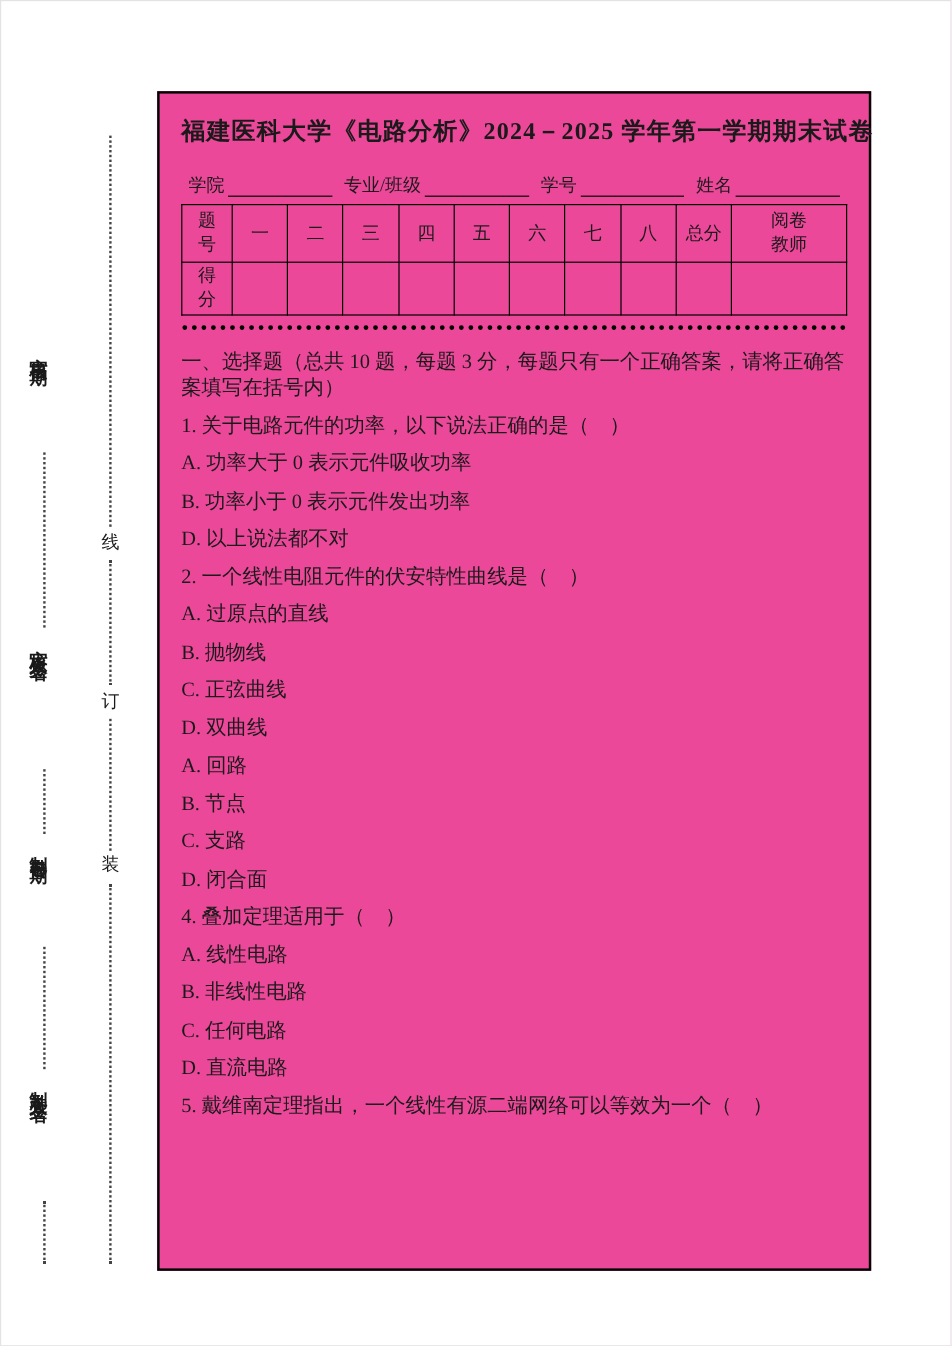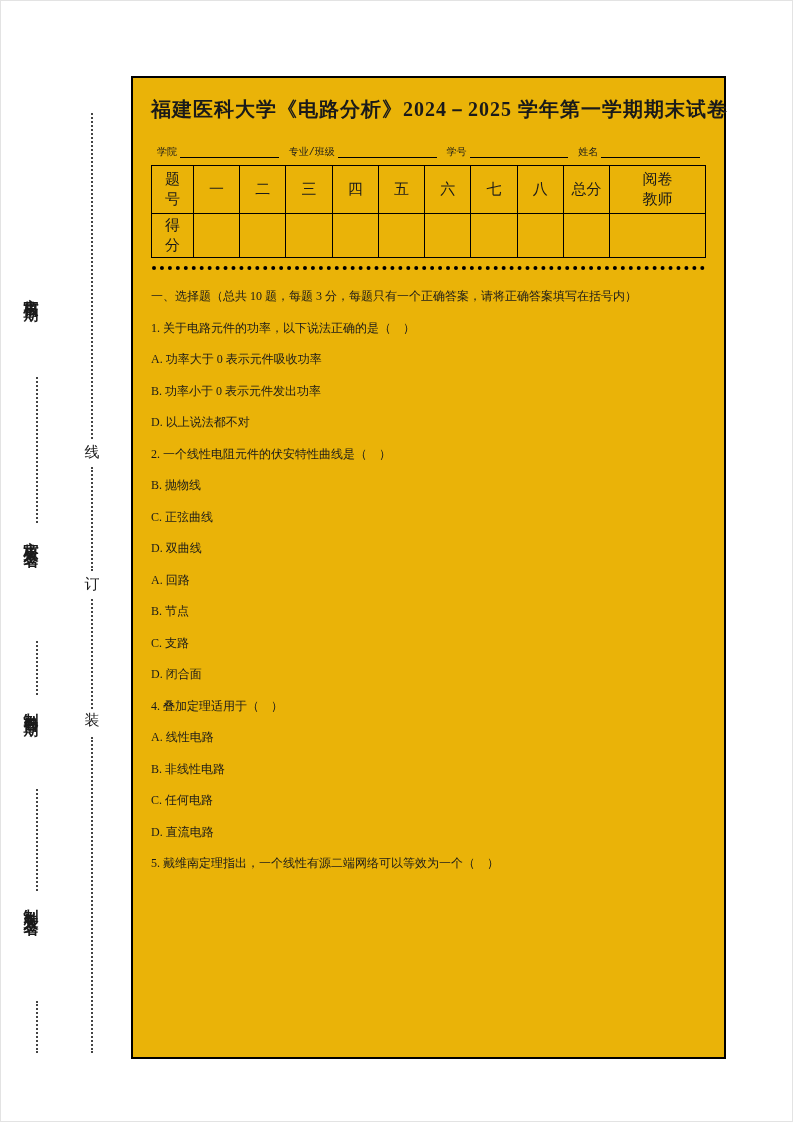--- a/index.html
+++ b/index.html
@@ -23,46 +23,46 @@
 
   .bdot { position:absolute; left:90px; width:0; border-left:2px dotted #444; }
   .bd1 { top:112px; height:326px; } .bd2 { top:466px; height:104px; }
   .bd3 { top:598px; height:110px; } .bd4 { top:736px; height:316px; }
   .bchar { position:absolute; left:83px; width:16px; text-align:center; font-size:15px; }
   .bc1 { top:442px; } .bc2 { top:574px; } .bc3 { top:710px; }
 
   
   .sheet {
     position:absolute; left:130px; top:75px; width:595px; height:983px;
-    border:2px solid #000; background:#eab308; padding:14px 18px 0 18px;
+    border:2px solid #000; background:#ec4899; padding:14px 18px 0 18px;
   }
   .title {
     text-align:center; font-size:20px; font-weight:700; letter-spacing:1px;
     margin-top:4px; white-space:nowrap;
   }
-  .fields { display:flex; align-items:flex-start; margin:22px 4px 0 6px; font-size:10px;font-family:Liberation Mono, monospace; }
+  .fields { display:flex; align-items:flex-start; margin:22px 4px 0 6px; font-size:15px; }
   .fields .flabel { white-space:nowrap; }
   .fields .fline { flex:1; border-bottom:1.5px solid #000; height:1.25em; margin:0 10px 0 3px; }
   .fields .fline:last-child { margin-right:2px; }
 
   .score-table { width:100%; border-collapse:collapse; margin-top:6px; table-layout:fixed; }
   .score-table td {
     border:1.5px solid #000; text-align:center; vertical-align:middle;
     font-size:15px; padding:2px;
   }
   .score-table tr.hrow td { height:48px; }
   .score-table tr.srow td { height:40px; }
   .score-table td.ccol { width:42px; }
   .score-table td.gcol { width:96px; }
   .stack  { display:inline-block; width:1.15em; line-height:1.3; }
   .stack2 { display:inline-block; width:2.3em;  line-height:1.3; }
 
   .dotline { margin:8px 1px 0 1px; border-bottom:4px dotted #000; height:0; }
 
-  .qbody { margin-top:16px; font-size:12px; }
+  .qbody { margin-top:16px; font-size:17px; }
   .qbody p { line-height:21px; margin-bottom:10.5px; }
 
   .footer {
     position:absolute; left:130px; top:1122px; width:595px;
     text-align:center; font-weight:700; font-size:20px;font-style:italic;
   }
 </style>
 </head>
 <body>
 
@@ -135,20 +135,21 @@
 
     <div class="qbody">
       <p>一、选择题（总共 10 题，每题 3 分，每题只有一个正确答案，请将正确答案填写在括号内）</p>
 
       <p>1. 关于电路元件的功率，以下说法正确的是（　）</p>
       <p>A. 功率大于 0 表示元件吸收功率</p>
       <p>B. 功率小于 0 表示元件发出功率</p>
       <p>D. 以上说法都不对</p>
 
       <p>2. 一个线性电阻元件的伏安特性曲线是（　）</p>
+      <p>A. 过原点的直线</p>
       <p>B. 抛物线</p>
       <p>C. 正弦曲线</p>
       <p>D. 双曲线</p>
 
       <p>A. 回路</p>
       <p>B. 节点</p>
       <p>C. 支路</p>
       <p>D. 闭合面</p>
 
       <p>4. 叠加定理适用于（　）</p>

